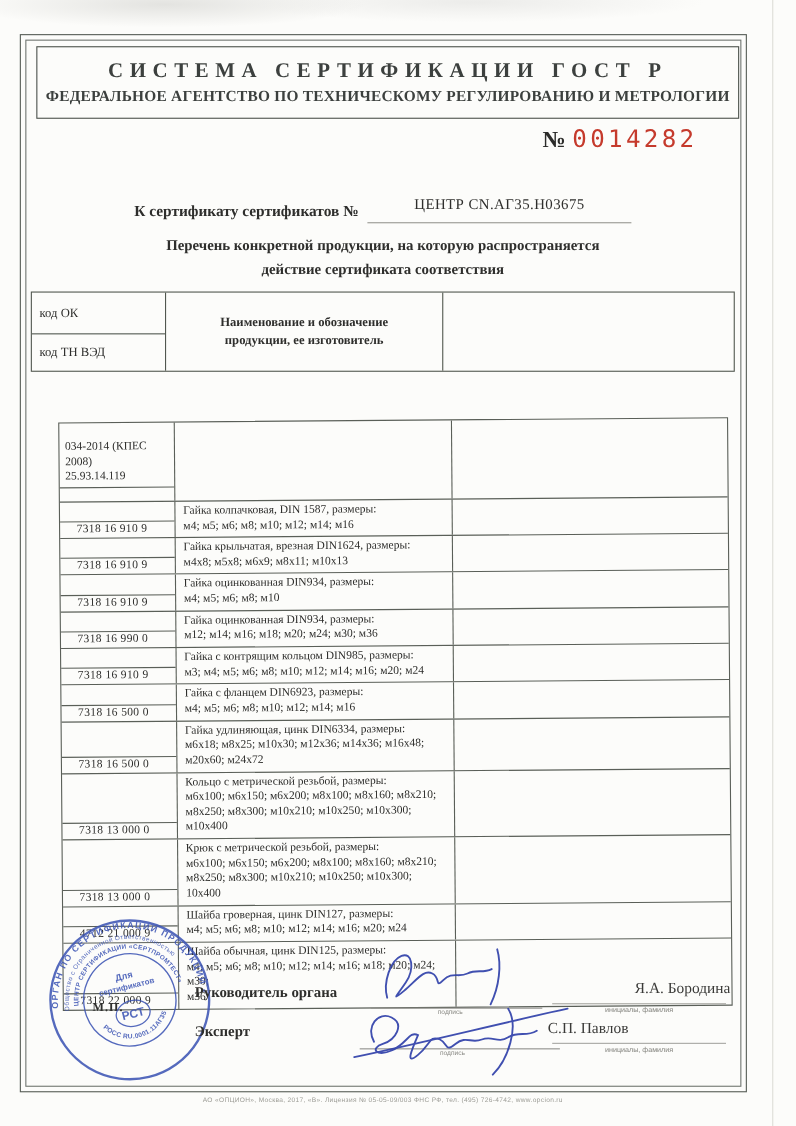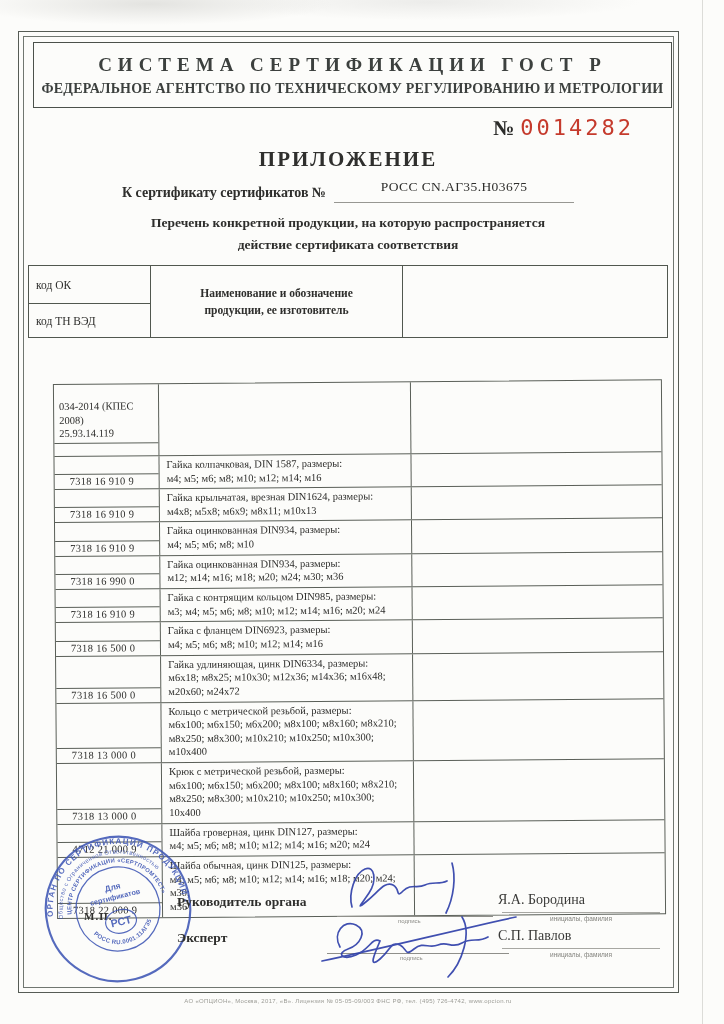--- a/index.html
+++ b/index.html
@@ -56,21 +56,21 @@
 
   .role1{position:absolute;left:177px;top:894px;font-size:13.5px;font-weight:bold;}
   .role2{position:absolute;left:177px;top:930px;font-size:13.5px;font-weight:bold;}
 
   .sig-line1{position:absolute;left:337px;top:916px;width:156px;border-top:1.1px solid #8f8f8a;}
   .sig-line2{position:absolute;left:327px;top:953px;width:182px;border-top:1.1px solid #8f8f8a;}
   .sig-caption{position:absolute;font-size:6px;color:#8a8a85;font-family:"Liberation Sans",sans-serif;}
   .sig-cap1{left:398px;top:918px;}
   .sig-cap2{left:400px;top:955px;}
 
-  .name1{position:absolute;left:498px;top:892px;width:166px;text-align:left;font-size:14px;color:#3a3a38;}
+  .name1{position:absolute;left:498px;top:892px;width:166px;text-align:right;font-size:14px;color:#3a3a38;}
   .name2{position:absolute;left:498px;top:928px;width:166px;text-align:left;font-size:14px;color:#3a3a38;}
   .name-line1{position:absolute;left:502px;top:912px;width:158px;border-top:1px solid #a7a7a2;}
   .name-line2{position:absolute;left:502px;top:948px;width:158px;border-top:1px solid #a7a7a2;}
   .name-cap{position:absolute;width:158px;text-align:center;font-size:6.5px;color:#84847f;font-family:"Liberation Sans",sans-serif;}
   .name-cap1{left:502px;top:915px;}
   .name-cap2{left:502px;top:951px;}
 
   .sig-svg{position:absolute;left:300px;top:845px;width:260px;height:145px;pointer-events:none;}
 
   .footer-note{position:absolute;left:18px;right:46px;top:998px;text-align:center;font-size:6px;
@@ -88,25 +88,24 @@
 
   <div class="hdr-box">
     <div class="hdr-line1">СИСТЕМА СЕРТИФИКАЦИИ ГОСТ Р</div>
     <div class="hdr-line2">ФЕДЕРАЛЬНОЕ АГЕНТСТВО ПО ТЕХНИЧЕСКОМУ РЕГУЛИРОВАНИЮ И МЕТРОЛОГИИ</div>
   </div>
 
   <div class="doc-number">
     <span class="nosign">№</span><span class="digits">0014282</span>
   </div>
 
-  <div class="center-band title">ПРИЛОЖЕНИЕ</div>
 
   <div class="center-band cert-line">
     <span class="cert-label">К сертификату сертификатов №</span>
-    <span class="cert-underline"><span class="cert-num">РОСС CN.АГ35.Н03675</span></span>
+    <span class="cert-underline"><span class="cert-num">ЦЕНТР CN.АГ35.Н03675</span></span>
   </div>
 
   <div class="center-band subtitle">Перечень конкретной продукции,  на которую распространяется
 действие сертификата соответствия</div>
 
   <div class="thead">
     <div class="th1">
       <div class="th1-top">код ОК</div>
       <div class="th1-bot">код ТН ВЭД</div>
     </div>

